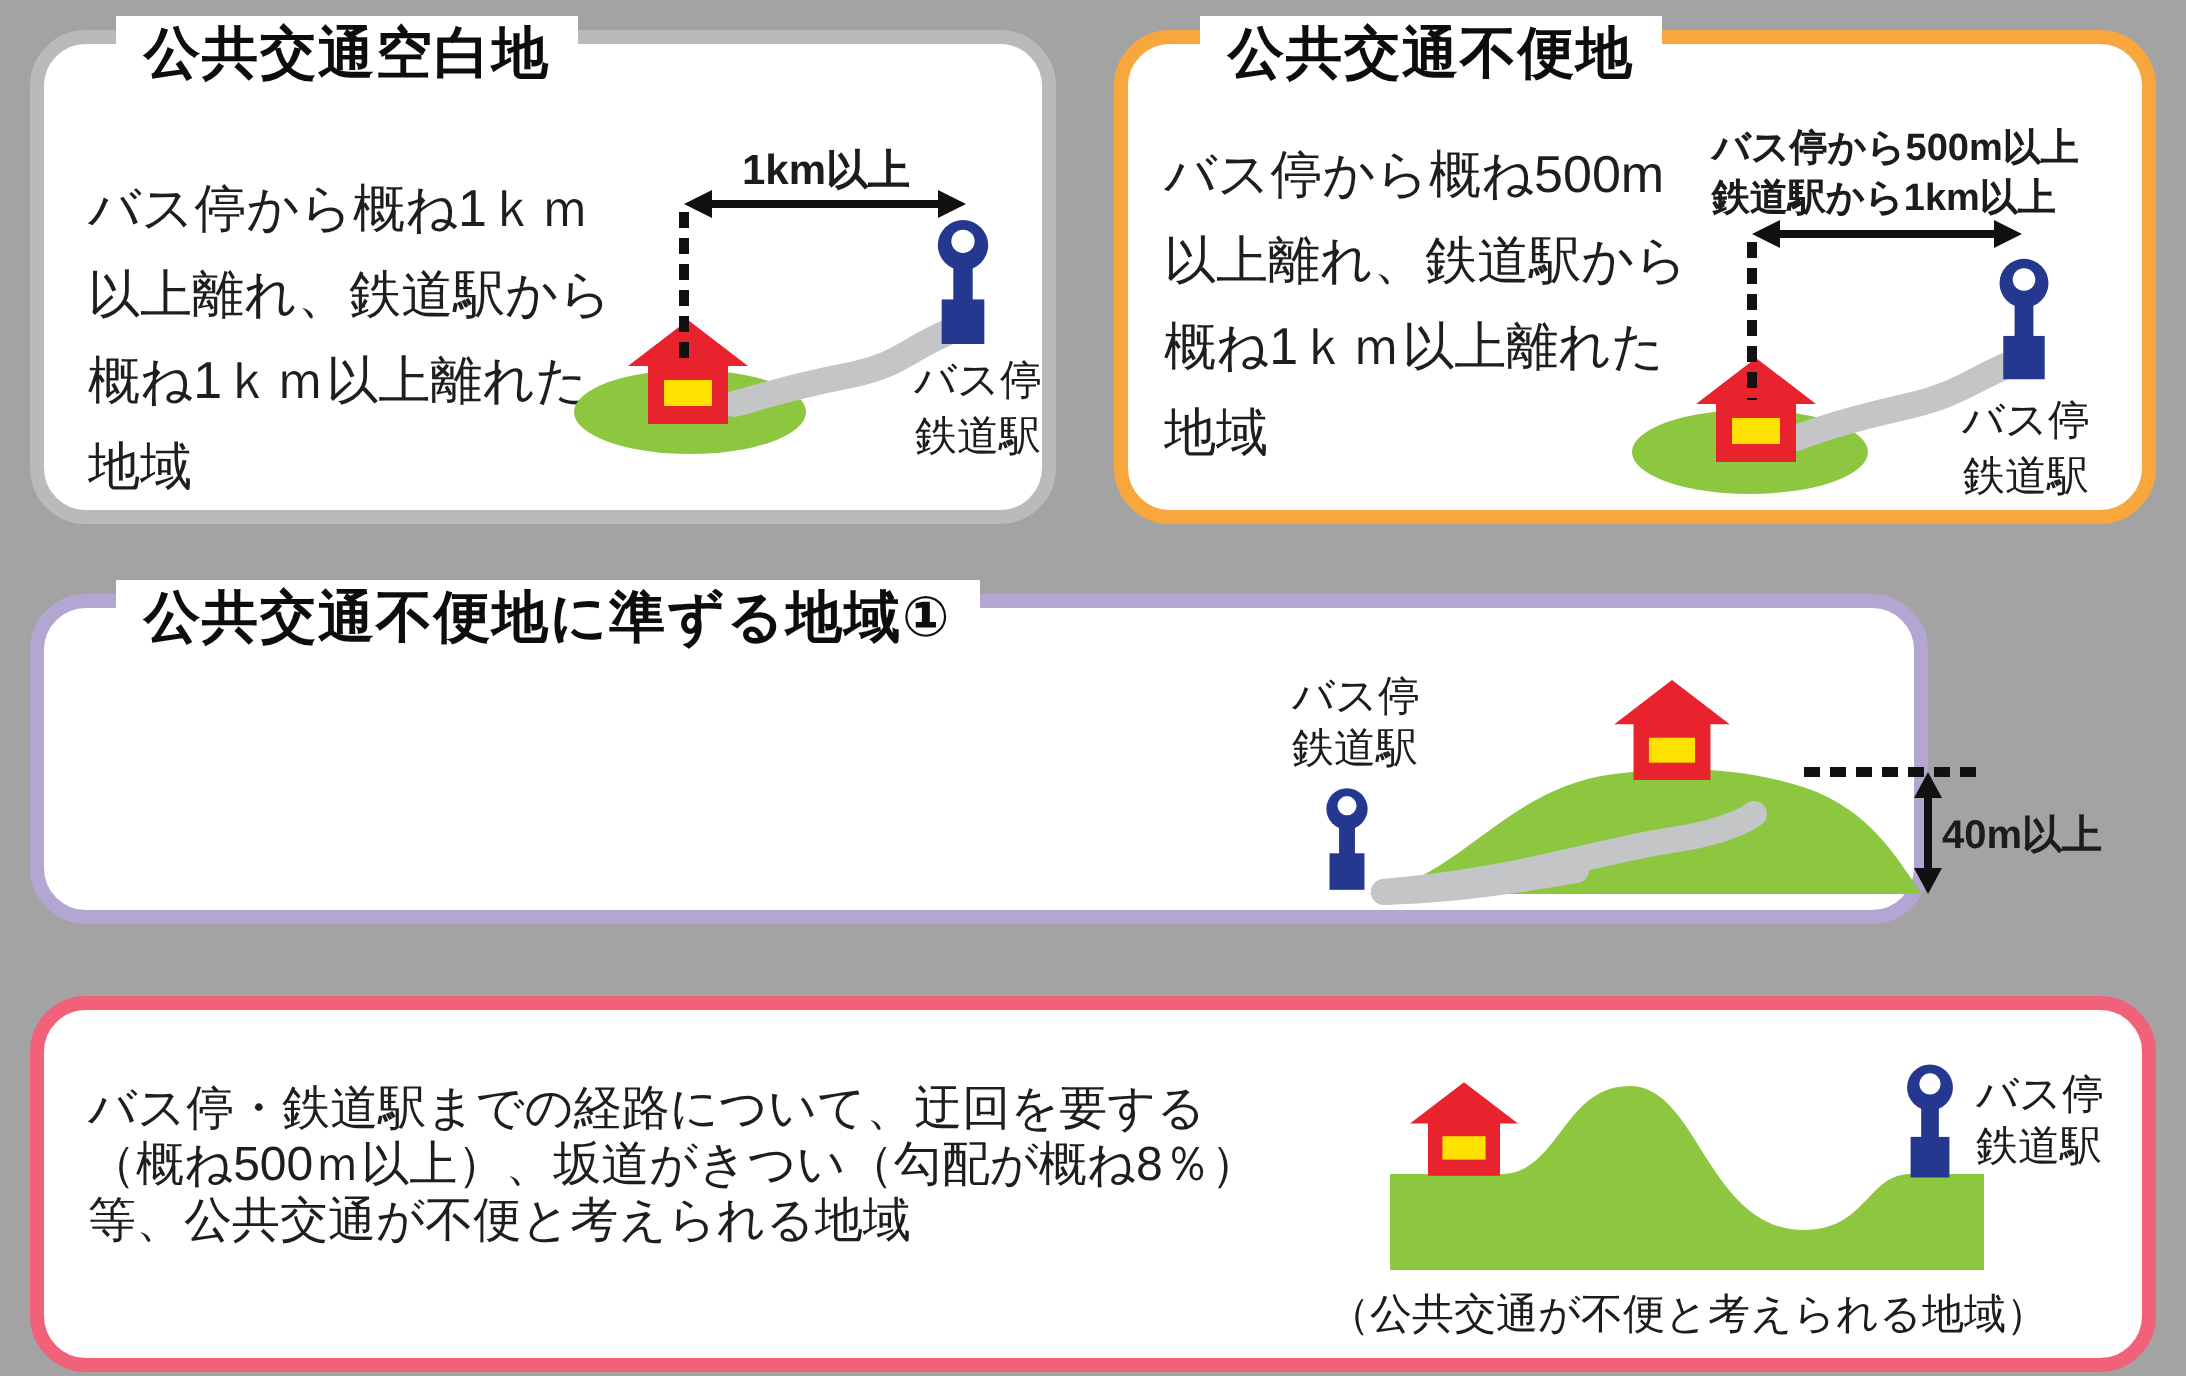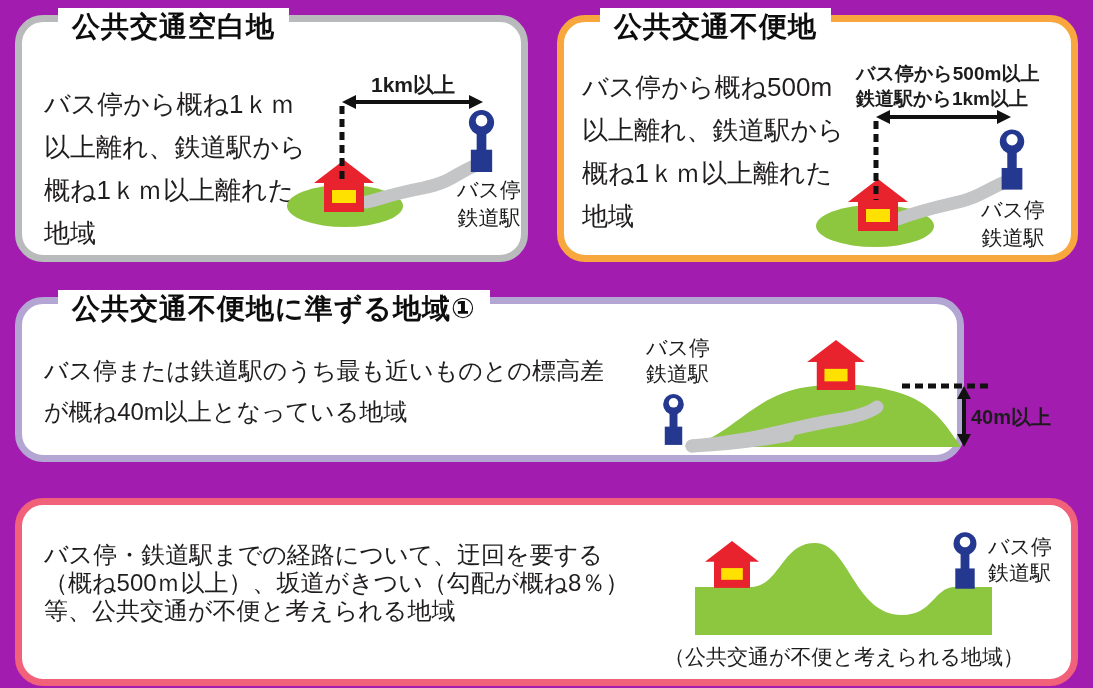--- a/index.html
+++ b/index.html
@@ -1,21 +1,21 @@
 <!DOCTYPE html>
 <html style="--box1_border: #b9babc; --box2_border: #f7a73e; --box3_border: #b4a6d3; --box4_border: #f2617a; --text: #1f1f1f; --house_red: #e8232d; --window_yellow: #ffe100; --ground_green: #8dc63f; --road_gray: #c4c5c7; --busstop_blue: #24388f; --line_black: #111111;"><head>
 <meta charset="utf-8">
 <style>
   :root{
     --box1_border:#b9babc; --box2_border:#f7a73e; --box3_border:#b4a6d3; --box4_border:#f2617a;
     --text:#1f1f1f; --house_red:#e8232d; --window_yellow:#ffe100; --ground_green:#8dc63f;
     --road_gray:#c4c5c7; --busstop_blue:#24388f; --line_black:#111111;
   }
   html,body{margin:0;padding:0;background:#fff;}
-  .canvas{position:relative;width:1093px;height:688px;background:#a21caf;overflow:hidden;
+  .canvas{position:relative;width:1093px;height:688px;background:#a3a3a3;overflow:hidden;
     font-family:"Liberation Sans","DejaVu Sans",sans-serif;color:var(--text);}
   .box{position:absolute;background:#fff;border:7px solid #999;border-radius:28px;box-sizing:border-box;}
   #box1{left:15px;top:15px;width:513px;height:247px;border-color:var(--box1_border);}
   #box2{left:557px;top:15px;width:521px;height:247px;border-color:var(--box2_border);padding-left:30px;}
   #box3{left:15px;top:297px;width:949px;height:165px;border-color:var(--box3_border);}
   #box4{left:15px;top:498px;width:1063px;height:188px;border-color:var(--box4_border);}
   .title{position:absolute;top:-14px;left:36px;background:#fff;padding:0 14px;
     font-size:28px;font-weight:bold;line-height:38px;white-space:nowrap;color:#0d0d0d;letter-spacing:1px;}
   .body{position:absolute;white-space:pre-line;color:#201d1e;}
   #box1 .body{left:22px;top:44px;font-size:26px;line-height:43px;margin-top:17px;}
@@ -105,22 +105,20 @@
       <use href="#house" x="48" y="117" width="60" height="52"></use>
       <line class="dash" x1="76" y1="59" x2="76" y2="138"></line>
       <use href="#busstop" x="196" y="67" width="32" height="61"></use>
       <text class="lbl" x="213" y="155" text-anchor="middle">バス停</text>
       <text class="lbl" x="213" y="183" text-anchor="middle">鉄道駅</text>
     </svg>
   </section>
 
   <section class="box" id="box3">
     <div class="title">公共交通不便地に準ずる地域①</div>
-    <div class="body">バス停または鉄道駅のうち最も近いものとの標高差
-が概ね40m以上となっている地域</div>
     <svg class="illus" id="illus3" viewBox="0 0 420 130">
       <text class="lbl" x="16" y="31">バス停</text>
       <text class="lbl" x="16" y="57">鉄道駅</text>
       <path class="grn" d="M54,123 C100,116 122,70 177,63 C215,58 246,61 273,70 C306,81 320,108 331,123 Z"></path>
       <path class="road" stroke-width="13" d="M62,122 C130,116 162,103 206,96 C226,93 240,88 247,83"></path>
       <path class="road" stroke-width="18" d="M62,122 C95,121 125,117 158,111"></path>
       <use href="#busstop" x="30" y="68" width="27" height="55"></use>
       <use href="#house" x="177" y="16" width="58" height="50"></use>
       <line class="dash" x1="272" y1="62" x2="360" y2="62"></line>
       <g>

